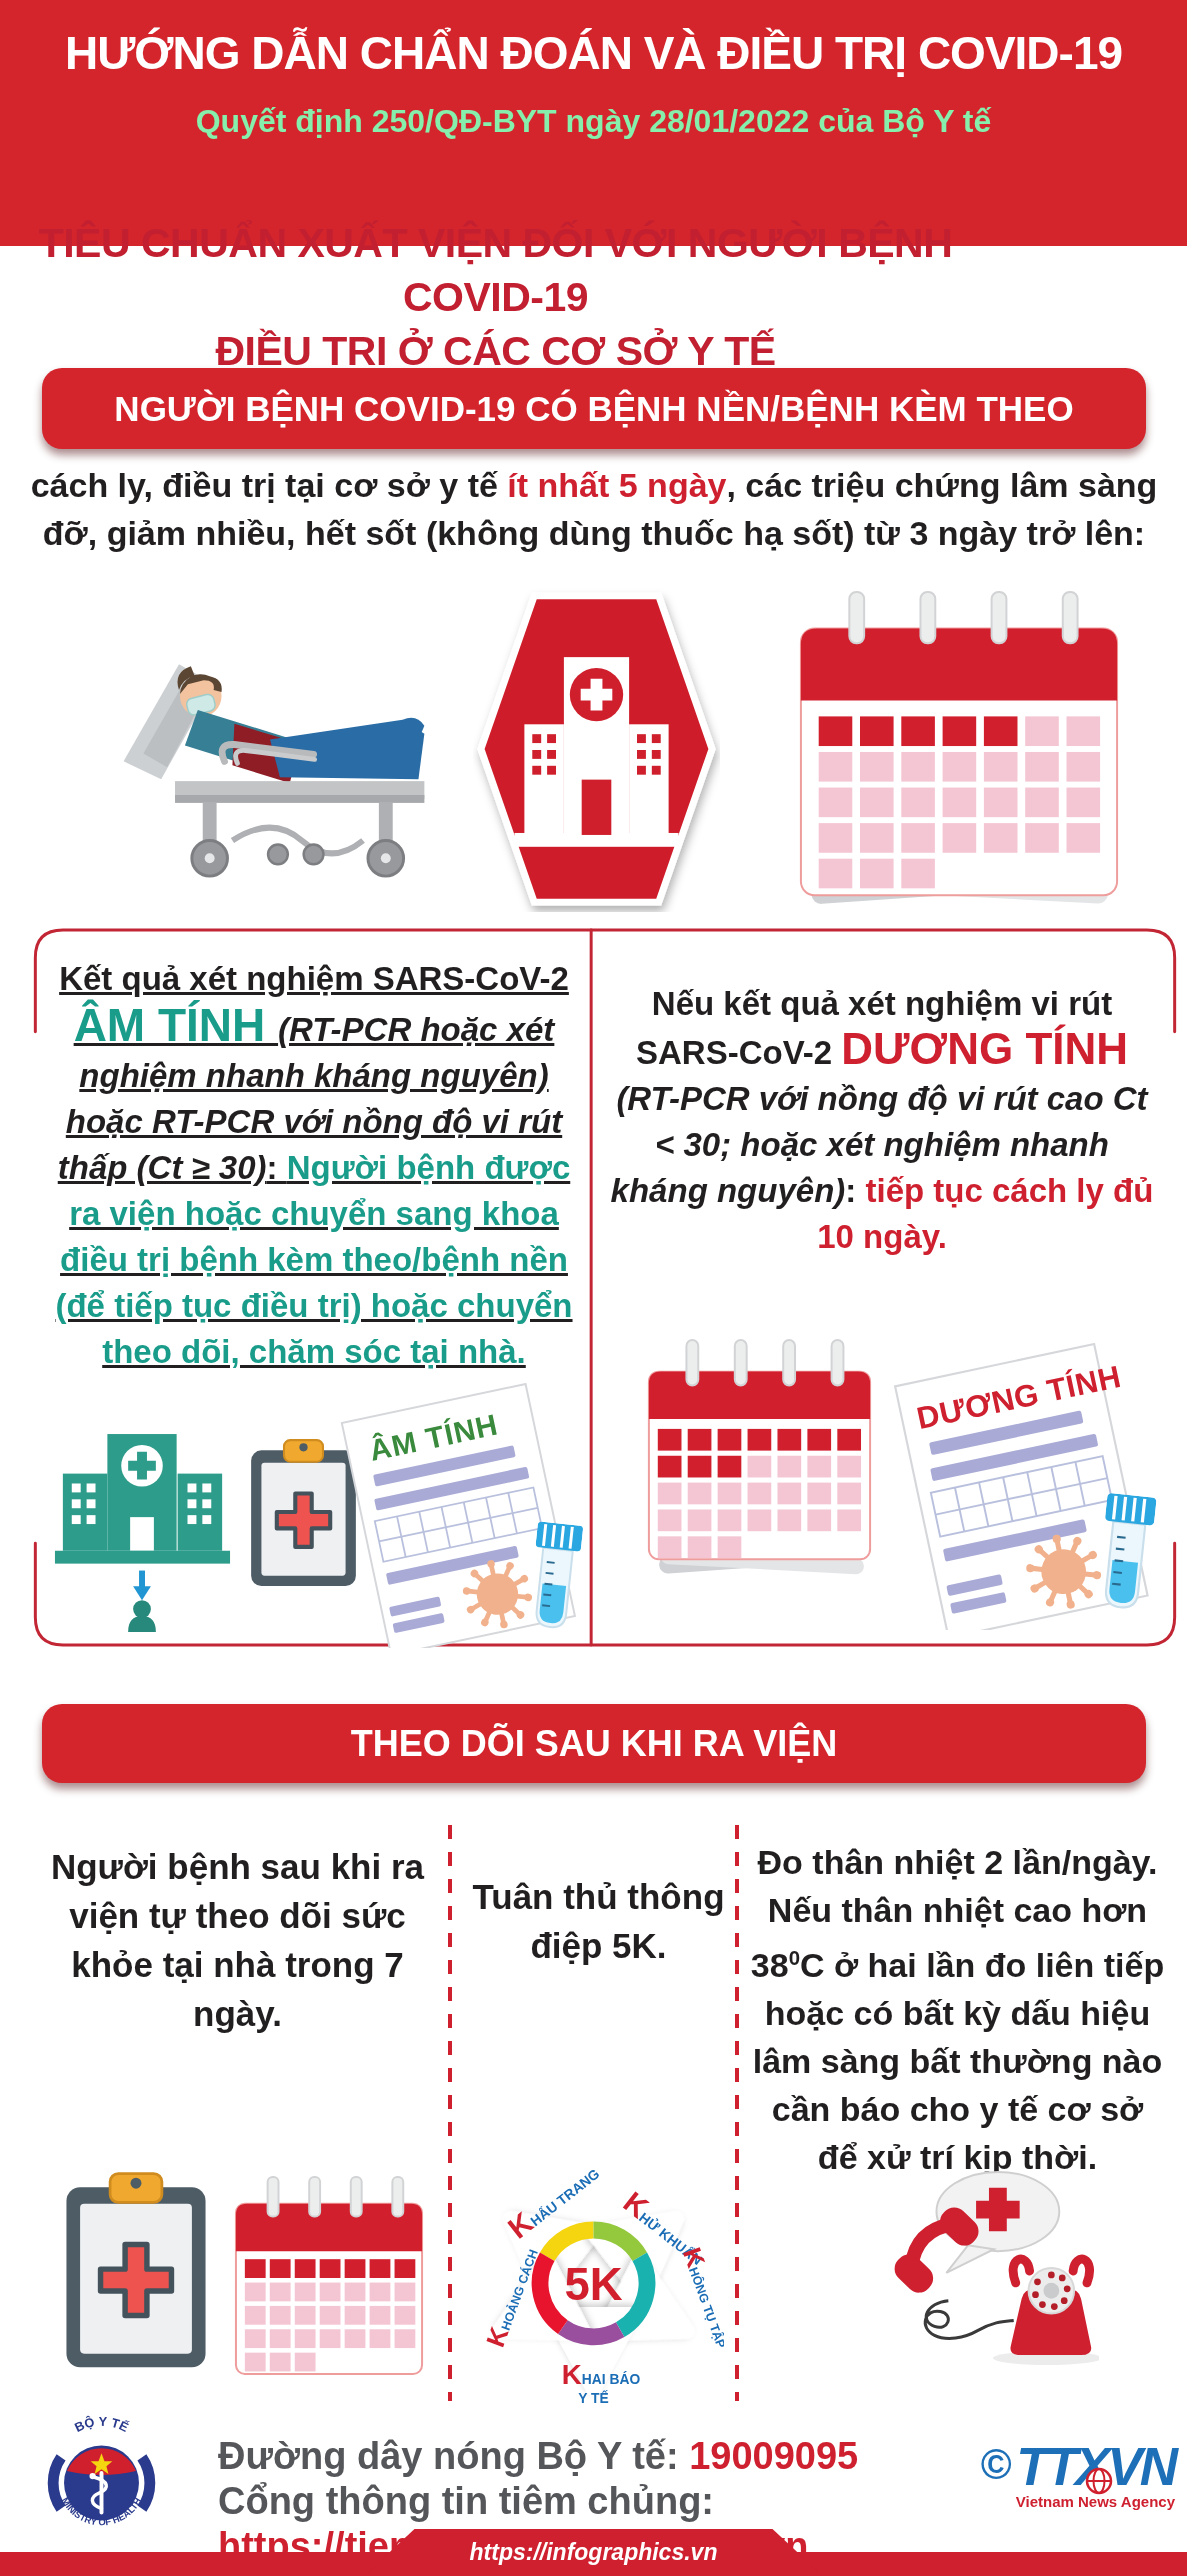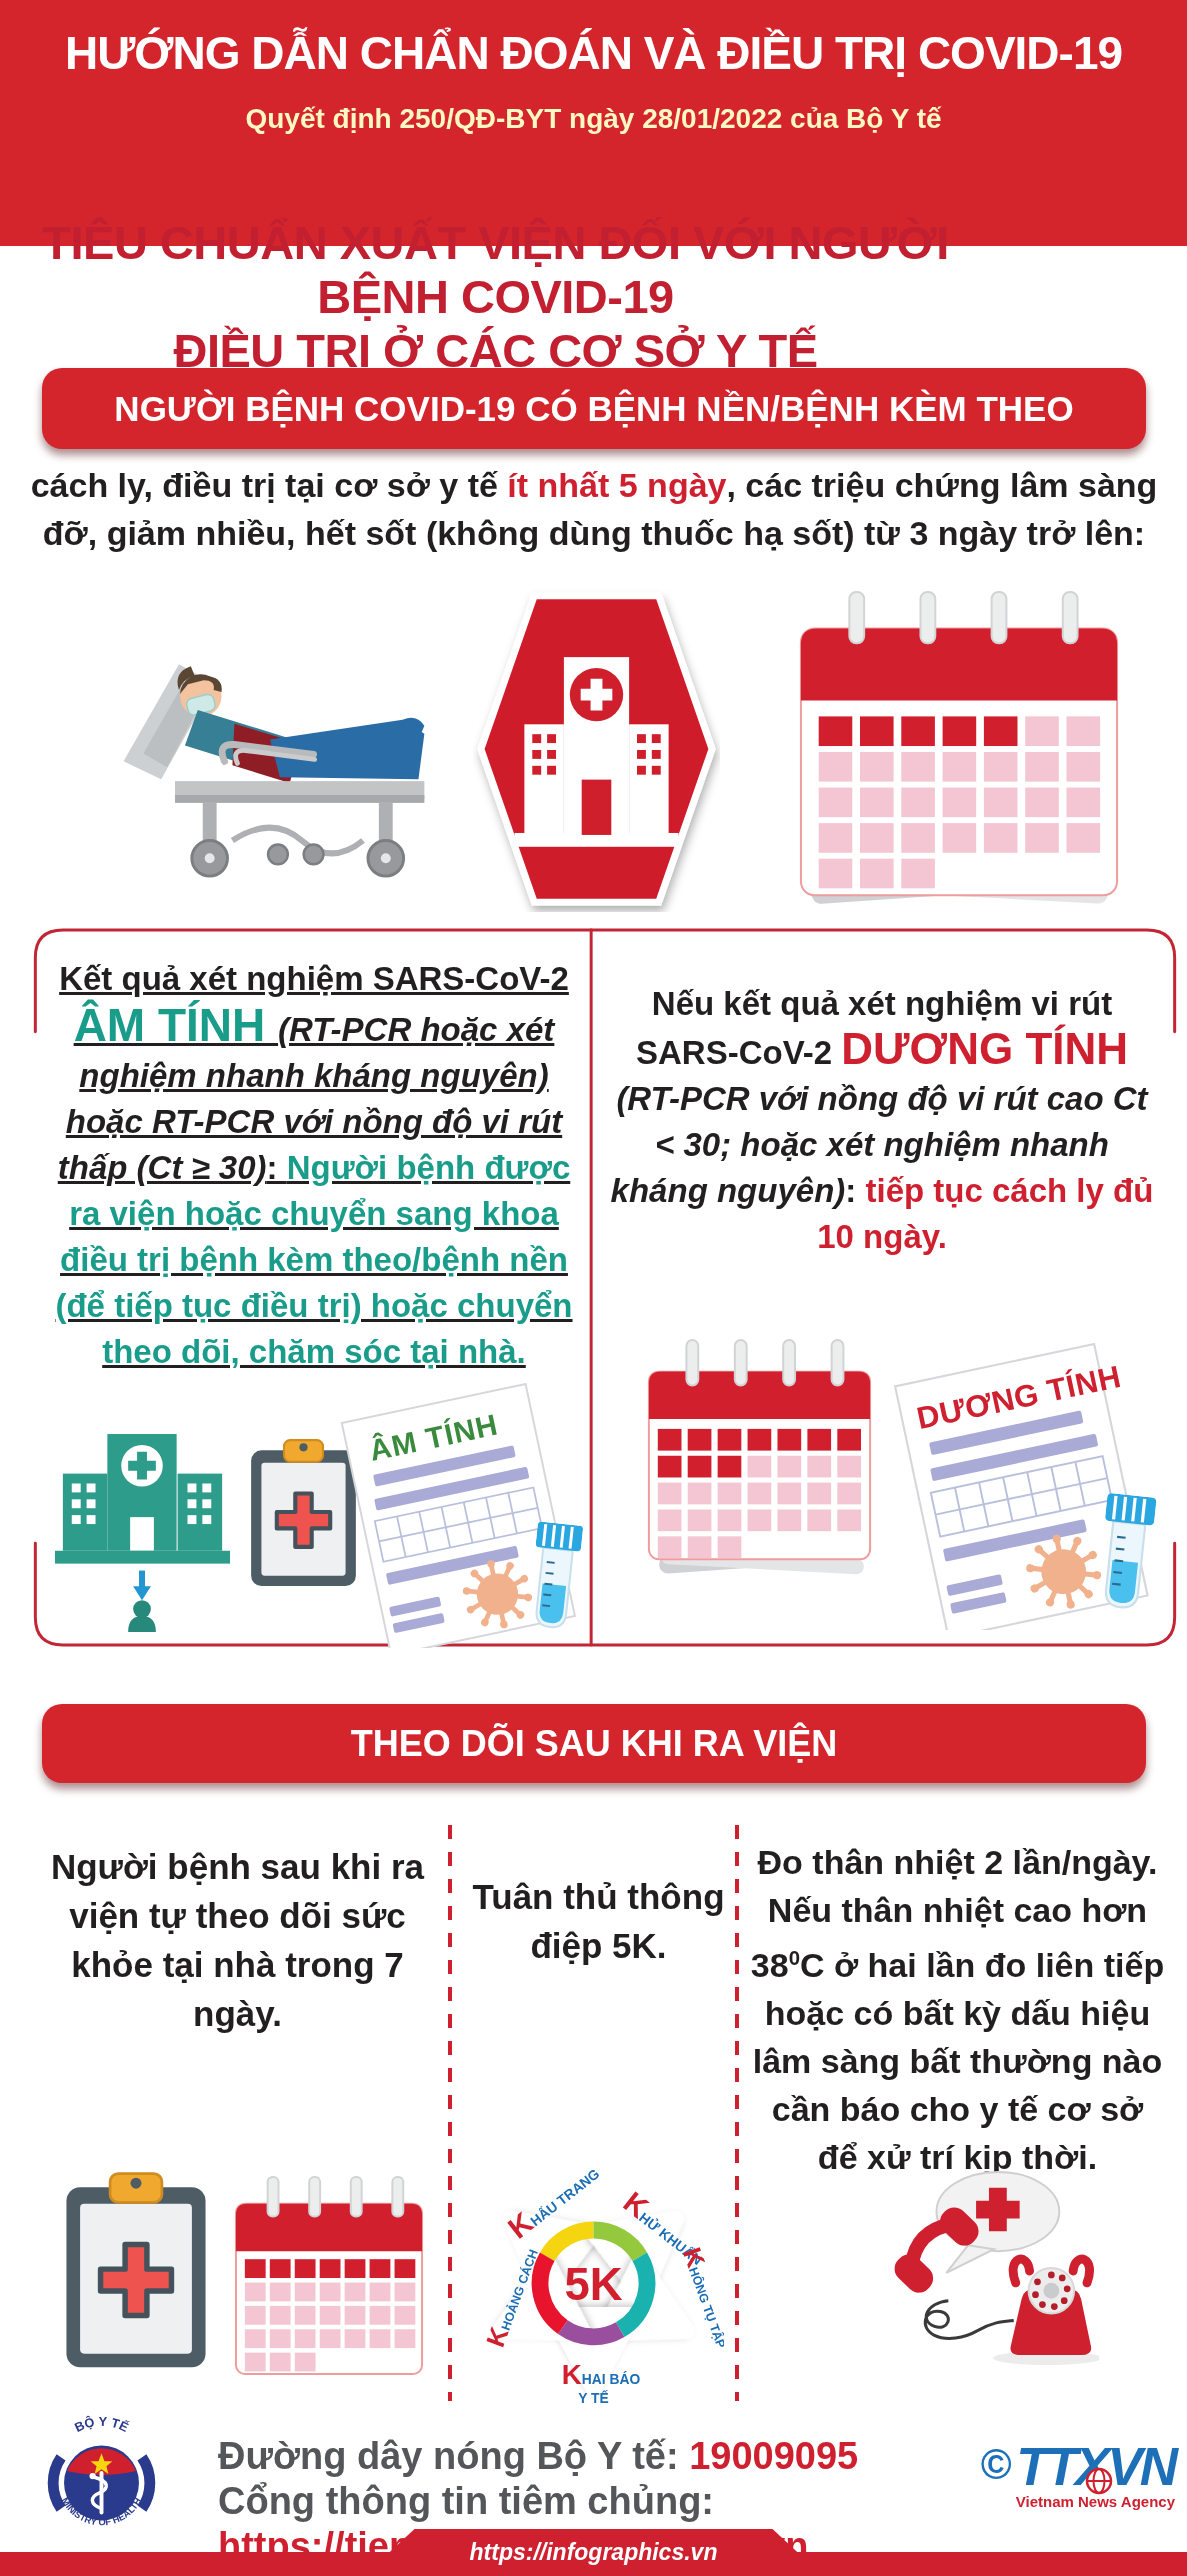--- a/index.html
+++ b/index.html
@@ -16,25 +16,25 @@
   html,body{margin:0;padding:0;background:#888;}
   #canvas{
     position:relative;width:1187px;height:2576px;background:#ffffff;
     font-family:"Liberation Sans", sans-serif;margin:0 auto;overflow:hidden;
   }
   .abs{position:absolute;}
   
   #header{top:0;left:0;width:1187px;height:246px;background:var(--red);}
   #header .htitle{top:26px;left:0;width:1187px;text-align:center;color:#fff;
     font-size:46px;font-weight:800;letter-spacing:-1px;}
-  #header .hsub{top:103px;left:0;width:1187px;text-align:center;color:#fef9c3;
-    font-size:28px;font-weight:600;}
+  #header .hsub{top:103px;left:0;width:1187px;text-align:center;color:#86efac;
+    font-size:32px;font-weight:600;}
   
   #pagetitle{top:216px;left:0;width:991px;text-align:center;color:var(--titlered);
-    font-size:47px;font-weight:800;line-height:54px;letter-spacing:-0.5px;}
+    font-size:41px;font-weight:800;line-height:54px;letter-spacing:-0.5px;}
   
   .pill{left:42px;width:1104px;background:var(--red);border-radius:20px;color:#fff;
     font-weight:800;display:flex;align-items:center;justify-content:center;
     box-shadow:0 6px 9px rgba(70,0,6,.45);}
   #banner1{top:368px;height:81px;font-size:35px;}
   #banner2{top:1704px;height:79px;font-size:36px;}
   
   #intro{top:461px;left:20px;width:1148px;text-align:center;color:var(--ink);
     font-size:34px;line-height:48px;font-weight:600;}
   #intro .hl{color:var(--red2);font-weight:800;}

